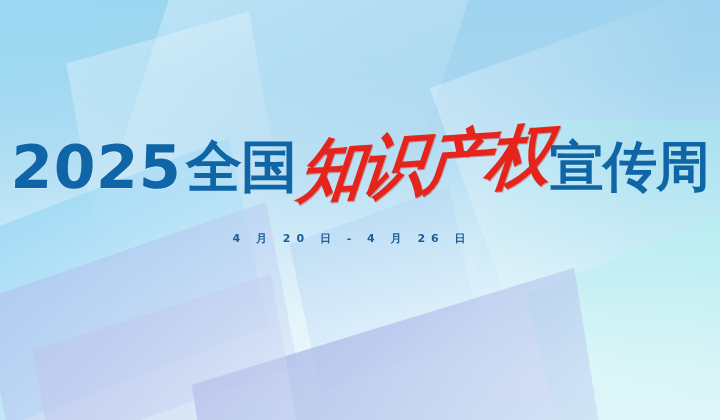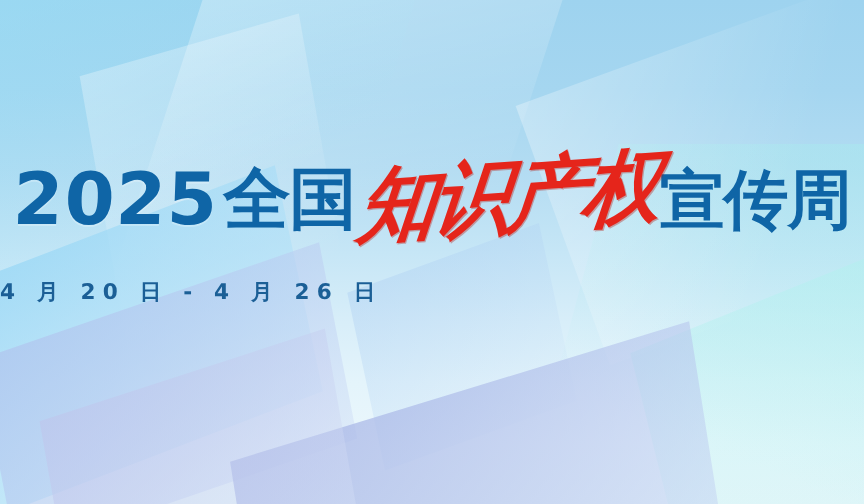--- a/index.html
+++ b/index.html
@@ -165,21 +165,22 @@
     margin-left: 10px;
     letter-spacing: -1px;
     font-family: "DejaVu Sans", "Liberation Sans", sans-serif;
   }
 
   
   .date-line {
     position: absolute;
     left: 0; right: 16px;
     top: 231px;
-    font-size: 18px;
+    text-align: center;
+    font-size: 11px;
     font-weight: 700;
     color: #1b5f96;
     letter-spacing: 6px;
     font-family: "DejaVu Sans", "Liberation Sans", sans-serif;
   }
 
   
   .band {
     position: absolute;
     left: 0; right: 0;

